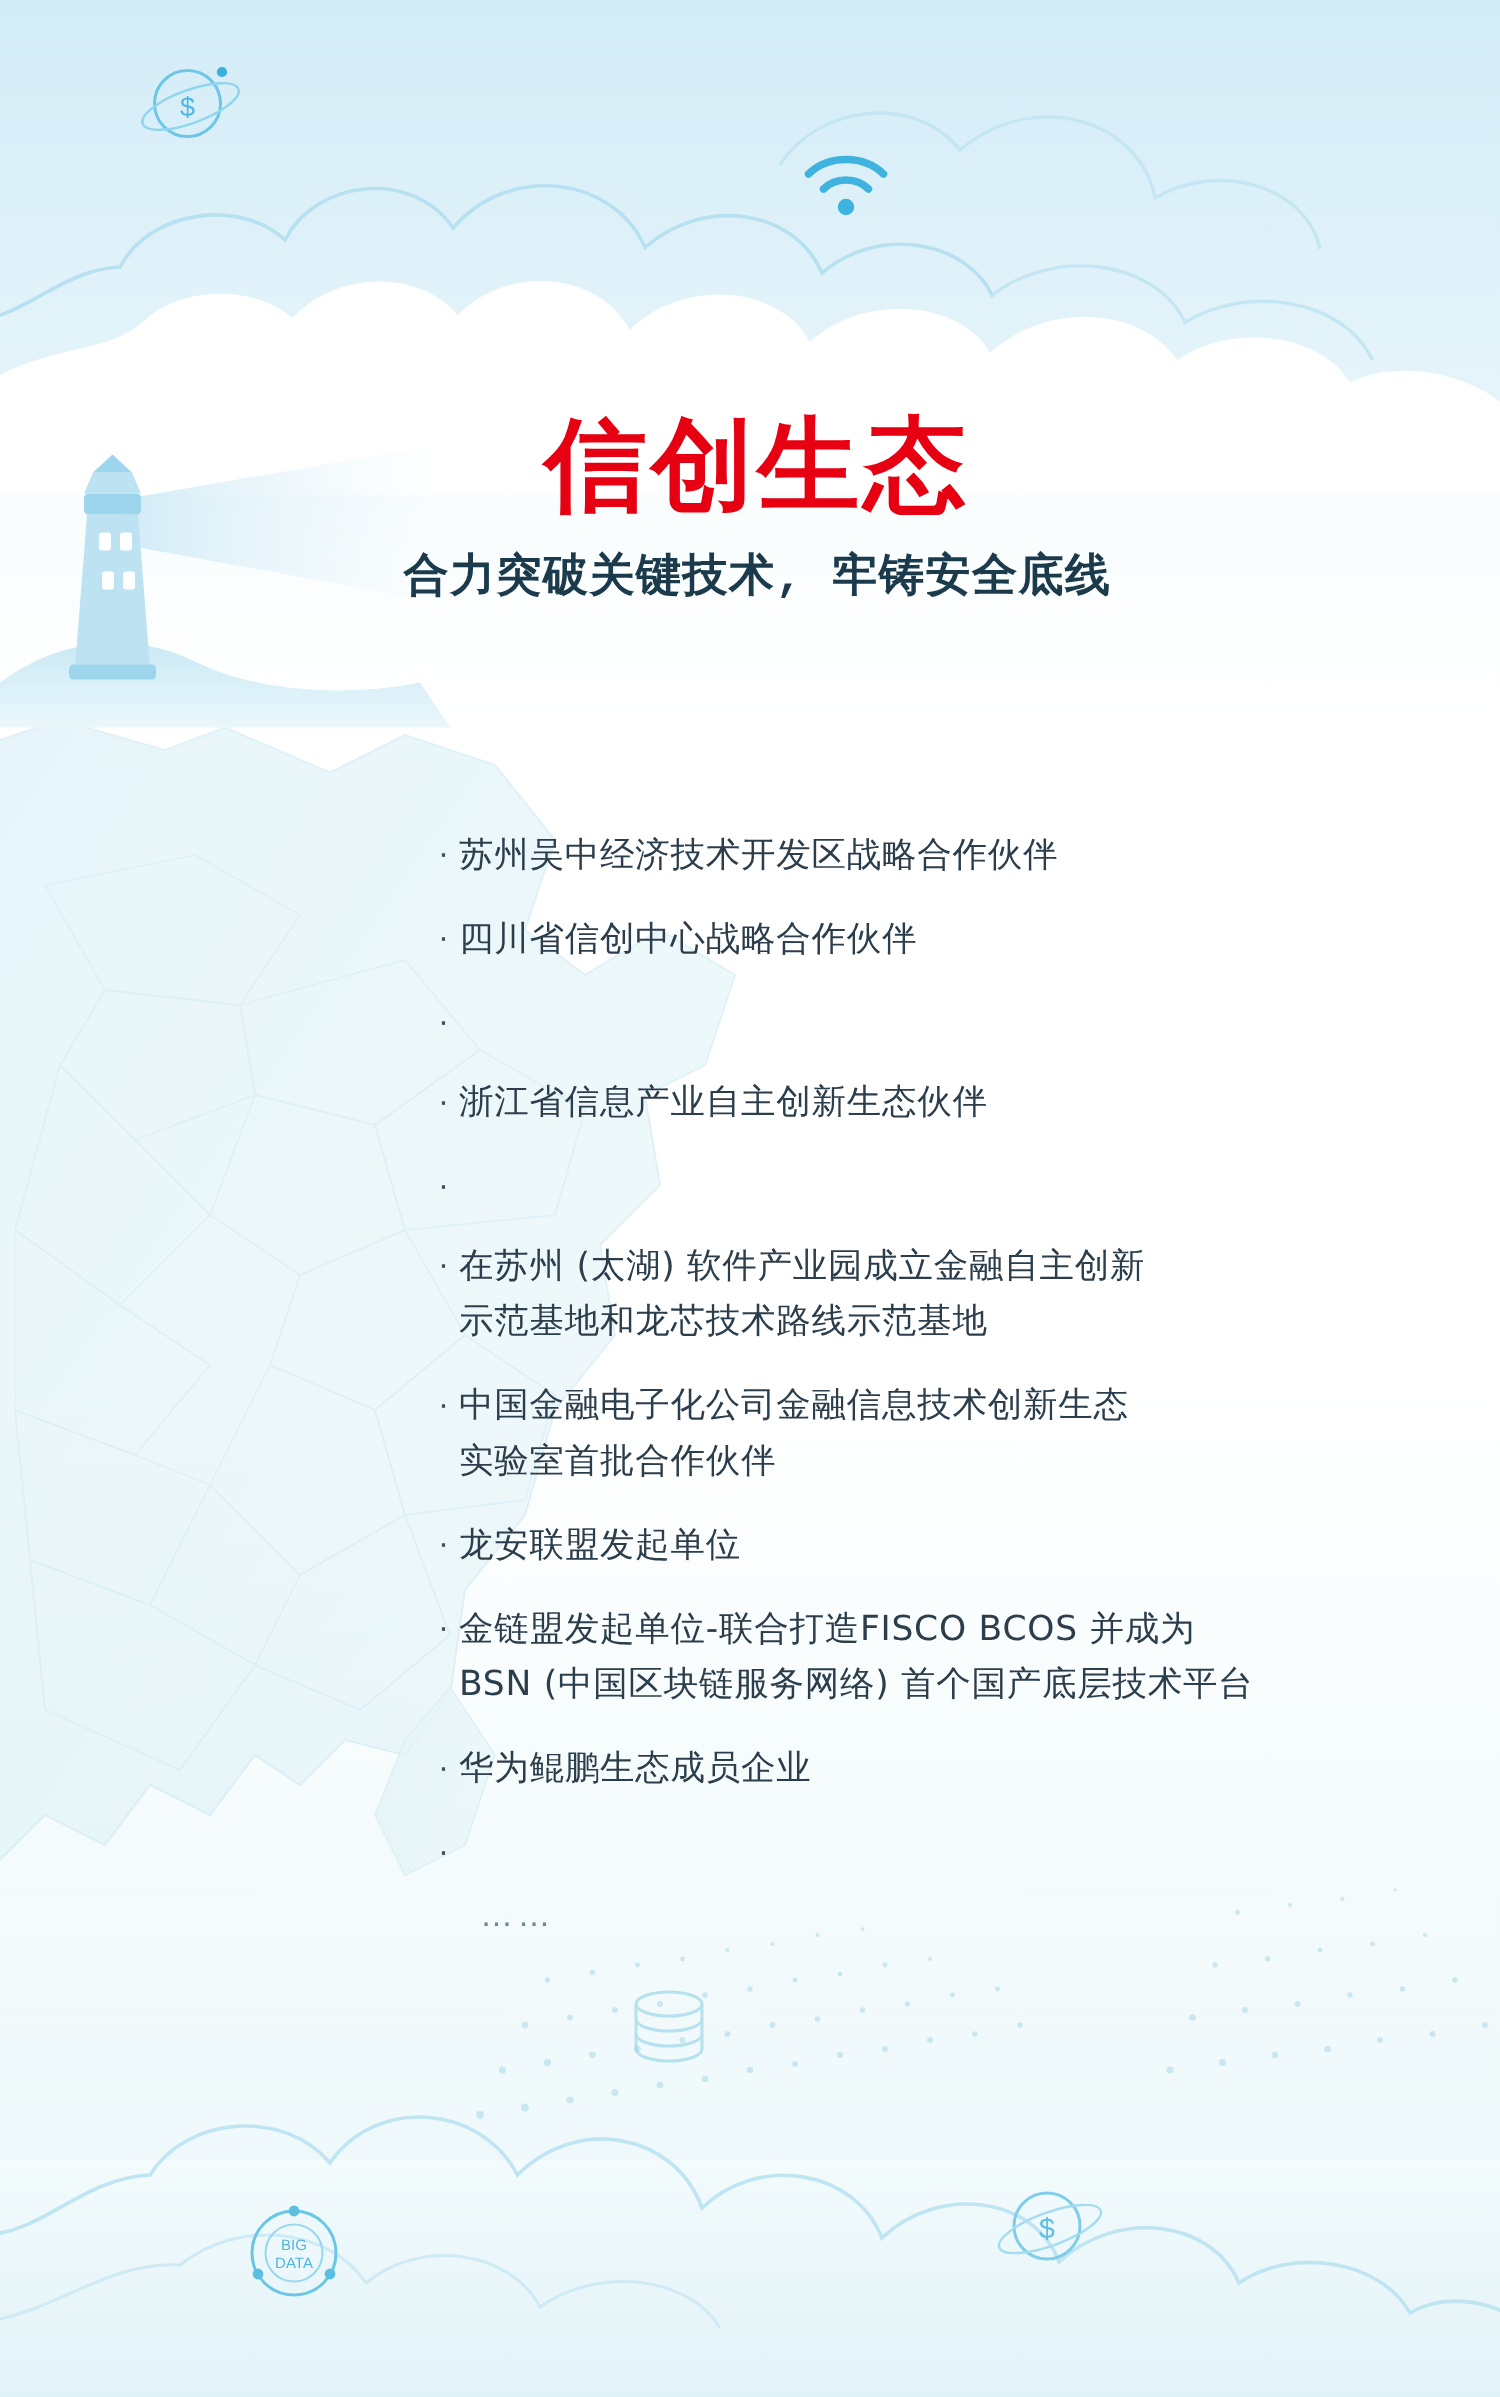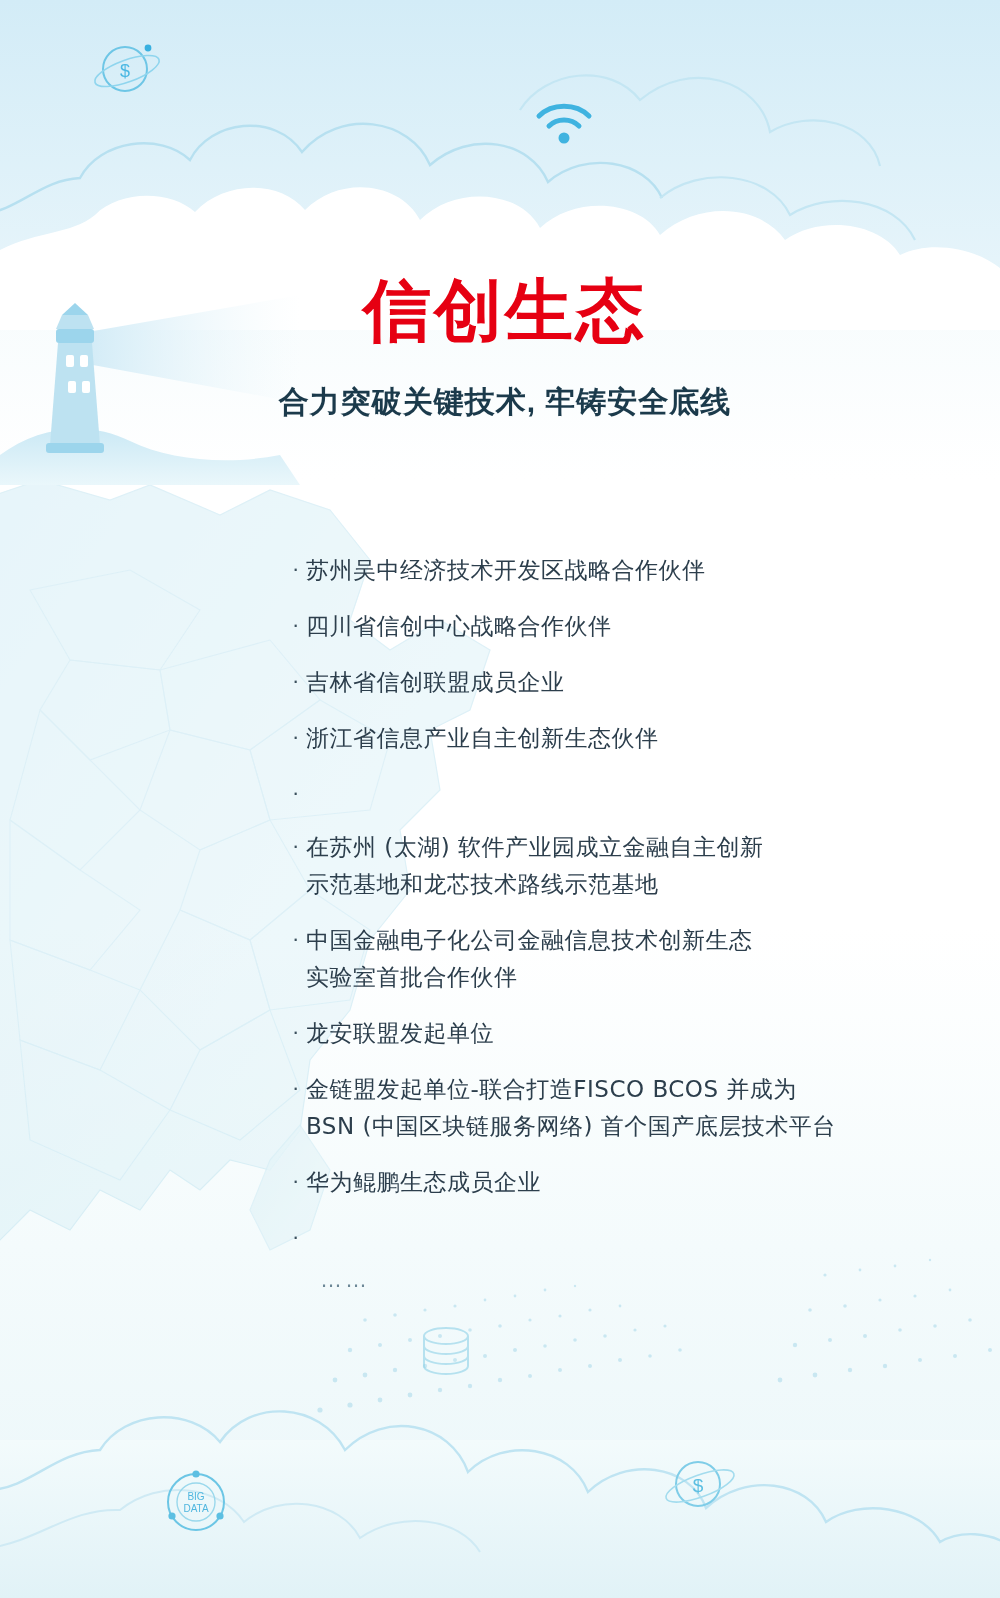--- a/index.html
+++ b/index.html
@@ -68,22 +68,22 @@
     font-family: "DejaVu Sans", "Liberation Sans", sans-serif;
     font-size: 68px;
     line-height: 78px;
     font-weight: 700;
     color: #e60012;
     letter-spacing: 3px;
     margin: 0;
     padding-left: 10px;
   }
   .subtitle {
-    margin: 30px 0 0 0;
-    font-family: Liberation Sans, sans-serif;
+    margin: 14px 0 0 0;
+    font-family: Liberation Mono, monospace;
     font-size: 30px;
     line-height: 44px;
     font-weight: 700;
     color: #1b3a4b;
     letter-spacing: 1px;
     padding-left: 10px;
   }
 
   
   .list {
@@ -324,21 +324,20 @@
     <div class="list-item">
       <span class="bullet">·</span>
       <span class="item-text">苏州吴中经济技术开发区战略合作伙伴</span>
     </div>
     <div class="list-item">
       <span class="bullet">·</span>
       <span class="item-text">四川省信创中心战略合作伙伴</span>
     </div>
     <div class="list-item">
       <span class="bullet">·</span>
-      <span class="item-text">吉林省信创联盟成员企业</span>
     </div>
     <div class="list-item">
       <span class="bullet">·</span>
       <span class="item-text">浙江省信息产业自主创新生态伙伴</span>
     </div>
     <div class="list-item">
       <span class="bullet">·</span>
     </div>
     <div class="list-item">
       <span class="bullet">·</span>

